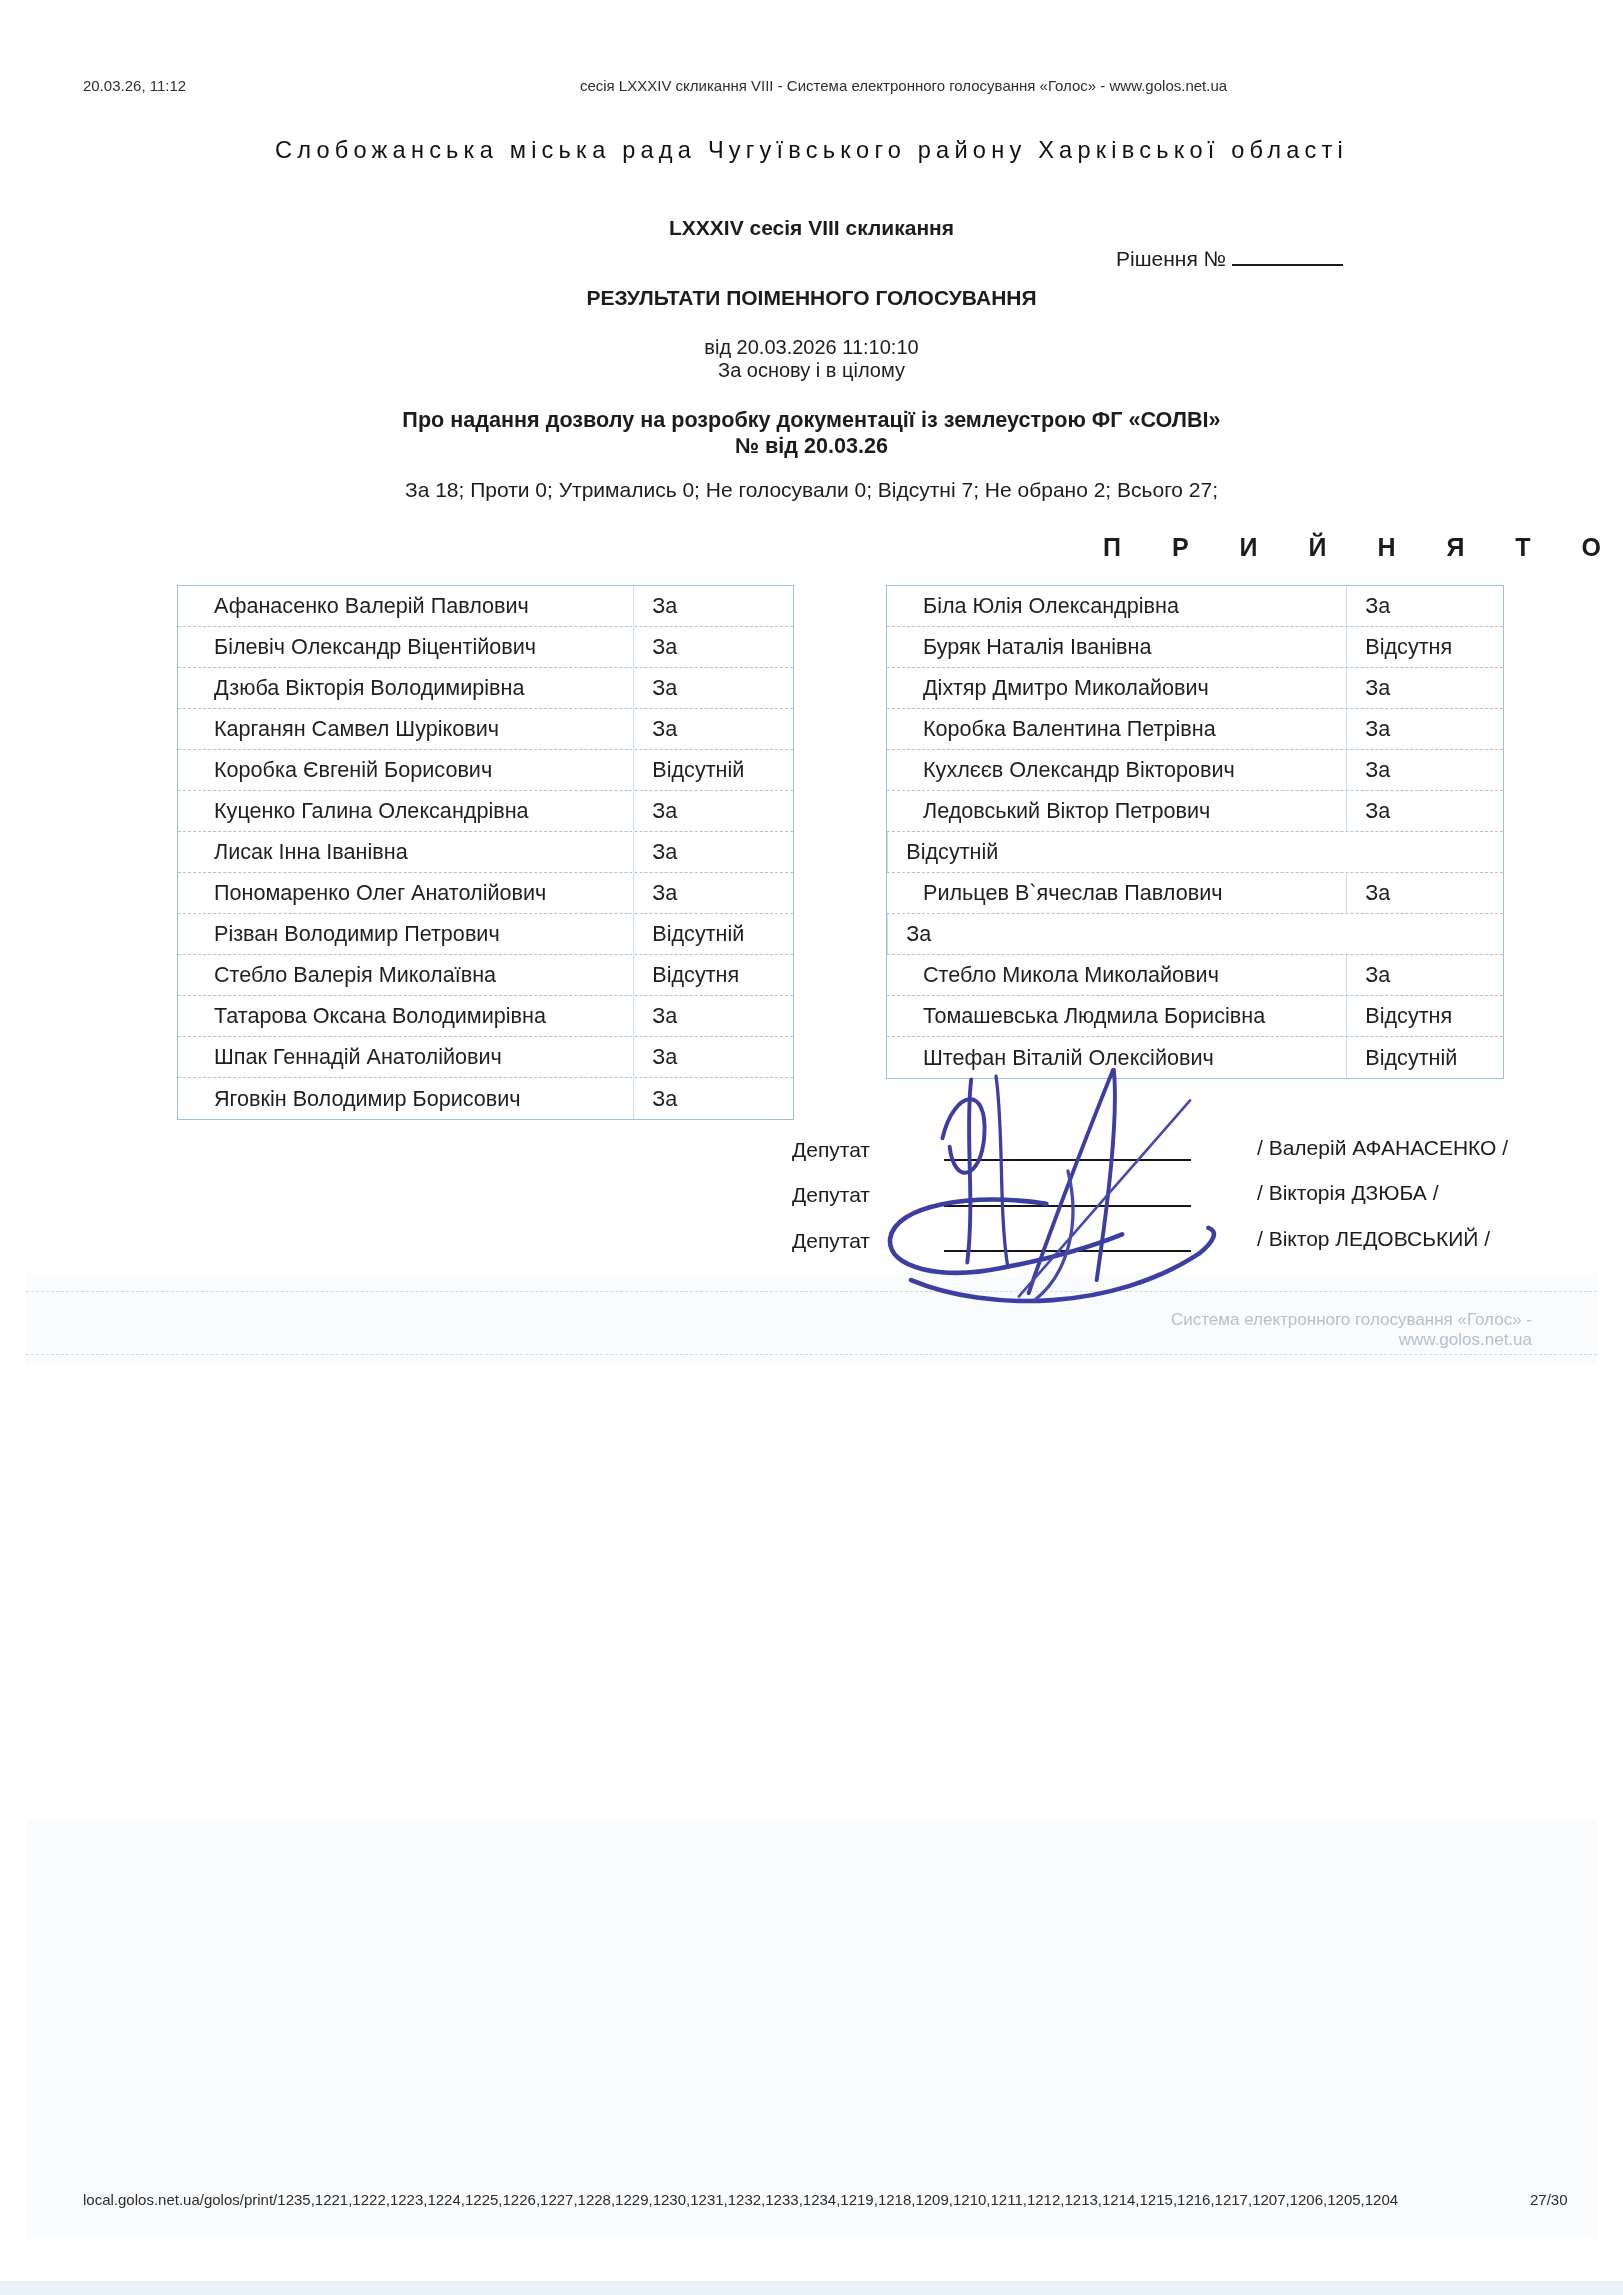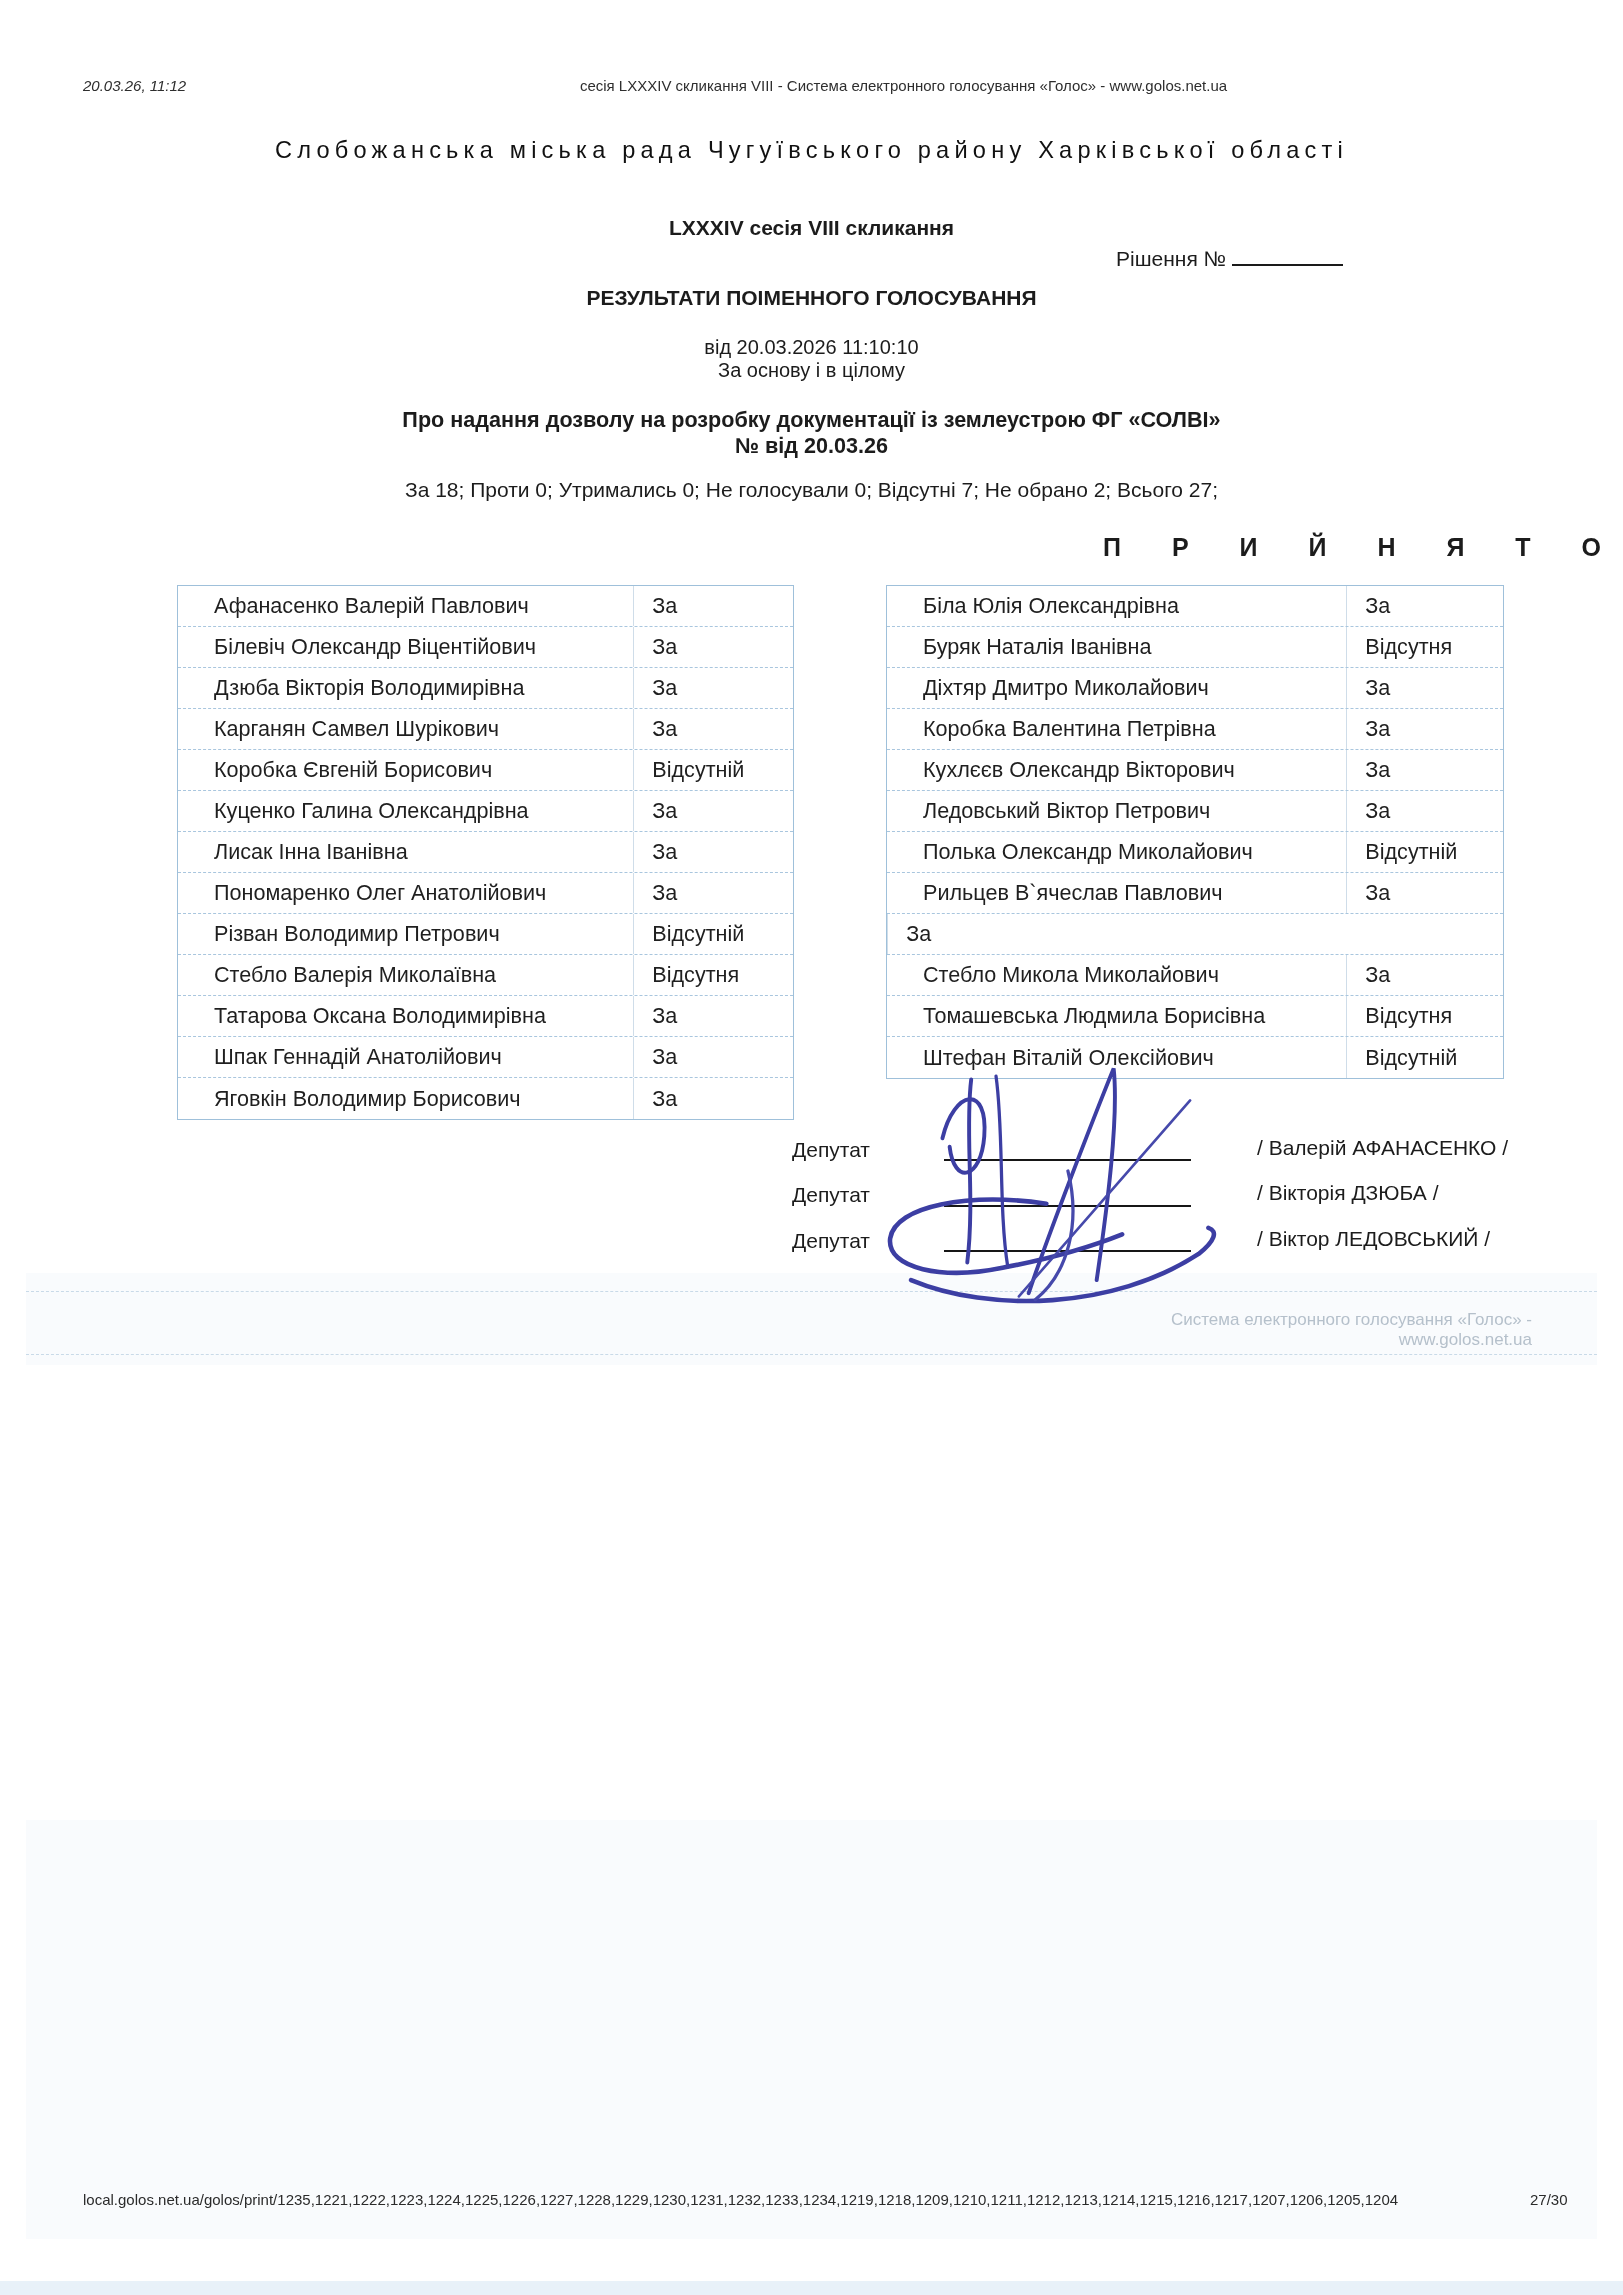--- a/index.html
+++ b/index.html
@@ -41,21 +41,21 @@
 <body>
 
 <div class="page">
 
   <div class="abs wash" style="left:26px;top:1273px;width:1571px;height:92px;"></div>
   <div class="abs wash" style="left:26px;top:1820px;width:1571px;height:419px;"></div>
   <div class="abs wash" style="left:0px;top:2281px;width:1623px;height:14.4px;background:rgba(190,215,238,0.35);"></div>
   <div class="abs faint-line" style="left:26px;top:1291px;width:1571px;"></div>
   <div class="abs faint-line" style="left:26px;top:1354px;width:1571px;"></div>
 
-  <div class="abs hdr" style="left:83px;top:77px;font-style:italic;">20.03.26, 11:12</div>
+  <div class="abs hdr" style="left:83px;top:77px;">20.03.26, 11:12</div>
   <div class="abs hdr" style="left:511px;top:77px;width:785px;text-align:center;">сесія LXXXIV скликання VIII - Система електронного голосування «Голос» - www.golos.net.ua</div>
 
   <div class="abs ctr session" style="top:216px;">LXXXIV сесія VIII скликання</div>
   <div class="abs ctr title" style="top:137px;">Слобожанська міська рада Чугуївського району Харківської області</div>
   <div class="abs decision" style="left:1116px;top:243px;text-align:right;">
     <span>Рішення №</span>
     <span class="blank-line"></span>
   </div>
   <div class="abs ctr heading" style="top:286px;">РЕЗУЛЬТАТИ ПОІМЕННОГО ГОЛОСУВАННЯ</div>
   <div class="abs ctr sub" style="top:336px;">від 20.03.2026 11:10:10</div>
@@ -138,21 +138,20 @@
       </div>
       <div class="vrow">
         <div class="cell name">Кухлєєв Олександр Вікторович</div>
         <div class="cell vote">За</div>
       </div>
       <div class="vrow">
         <div class="cell name">Ледовський Віктор Петрович</div>
         <div class="cell vote">За</div>
       </div>
       <div class="vrow">
-        <div class="cell name">Полька Олександр Миколайович</div>
         <div class="cell vote">Відсутній</div>
       </div>
       <div class="vrow">
         <div class="cell name">Рильцев В`ячеслав Павлович</div>
         <div class="cell vote">За</div>
       </div>
       <div class="vrow">
         <div class="cell vote">За</div>
       </div>
       <div class="vrow">

